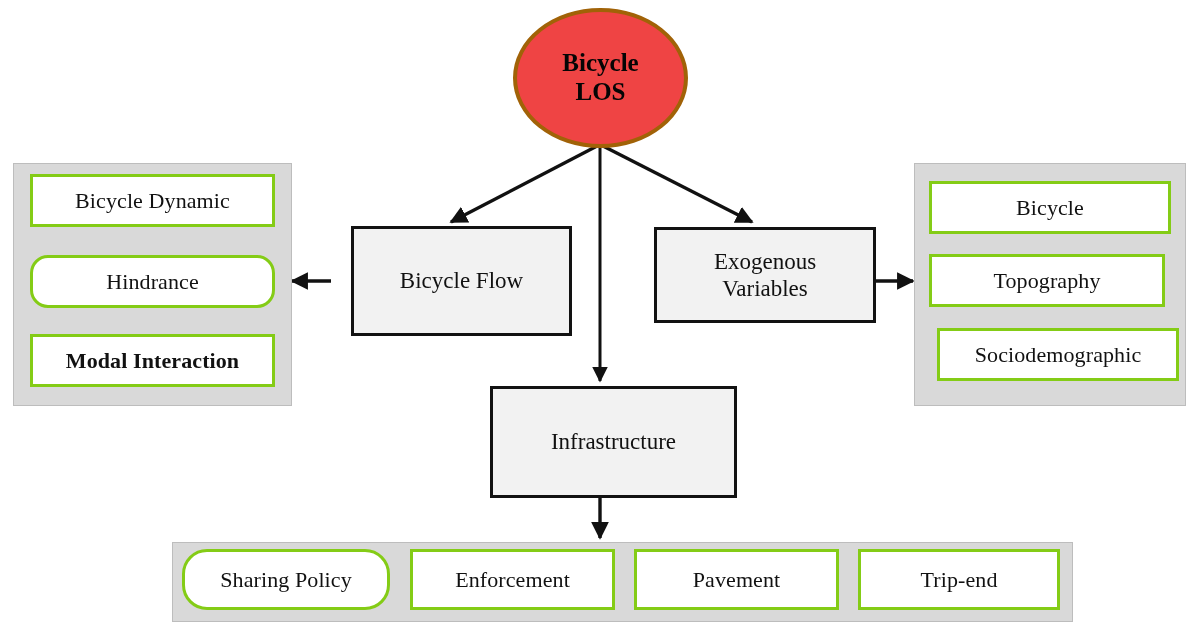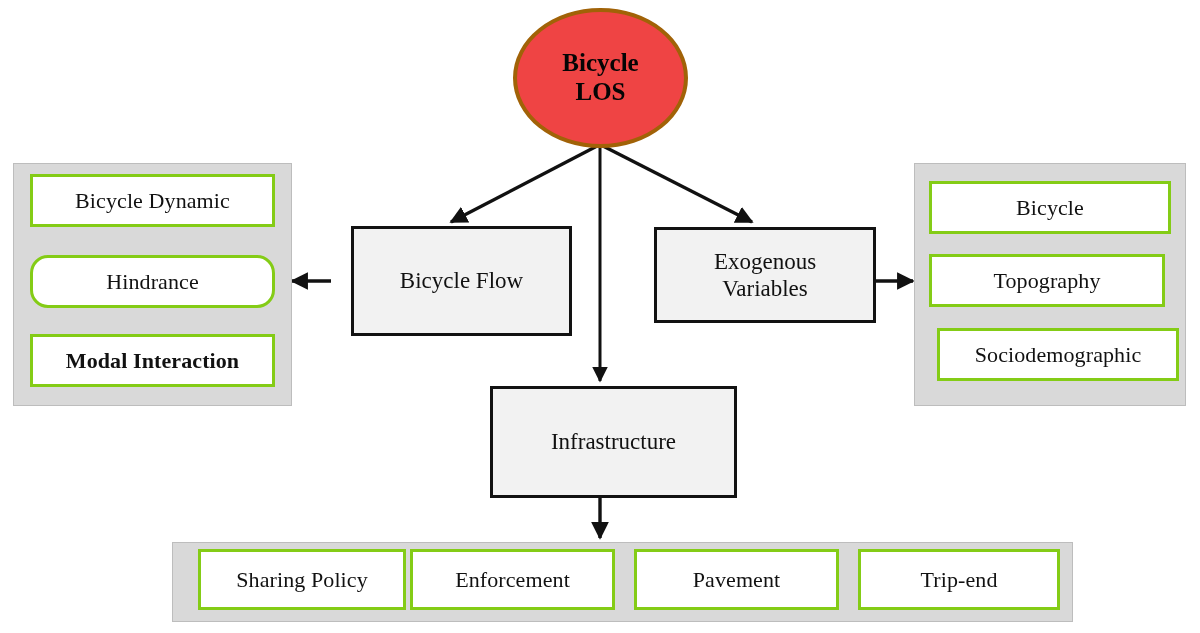--- a/index.html
+++ b/index.html
@@ -85,21 +85,21 @@
   #panel-exogenous-attrs { left: 914px; top: 163px; width: 272px; height: 243px; }
   #box-climate          { left: 929px; top: 181px; width: 242px; height: 53px; }
   #box-topography       { left: 929px; top: 254px; width: 236px; height: 53px; text-align: center; }
   #box-sociodemographic { left: 929px; top: 328px; width: 242px; height: 53px; margin-left: 8px; }
 
   #box-bicycle-flow     { left: 331px; top: 226px; width: 221px; height: 110px; margin-left: 20px; }
   #box-exogenous-vars   { left: 654px; top: 227px; width: 222px; height: 96px; }
   #box-infrastructure   { left: 490px; top: 386px; width: 247px; height: 112px; }
 
   #panel-infrastructure-attrs { left: 172px; top: 542px; width: 901px; height: 80px; }
-  #box-sharing-policy { left: 198px; top: 549px; width: 208px; height: 61px; }
+  #box-sharing-policy { left: 182px; top: 549px; width: 208px; height: 61px; border-radius: 25px; }
   #box-enforcement    { left: 410px; top: 549px; width: 205px; height: 61px; }
   #box-pavement       { left: 634px; top: 549px; width: 205px; height: 61px; }
   #box-trip-end       { left: 858px; top: 549px; width: 202px; height: 61px; }
 </style>
 </head>
 <body>
 
 <div id="canvas">
 
   <svg class="connectors" viewBox="0 0 1200 633" xmlns="http://www.w3.org/2000/svg">

